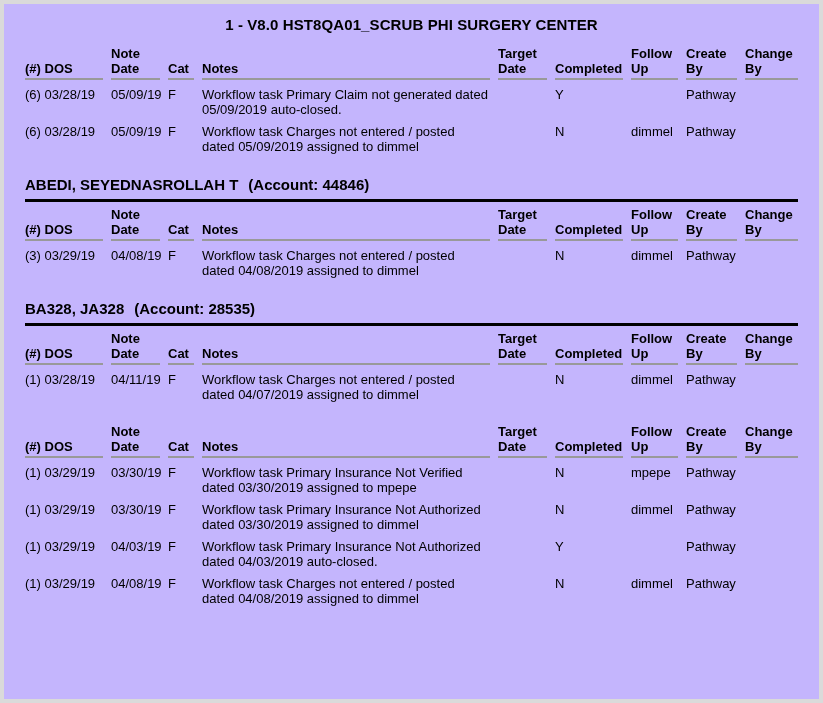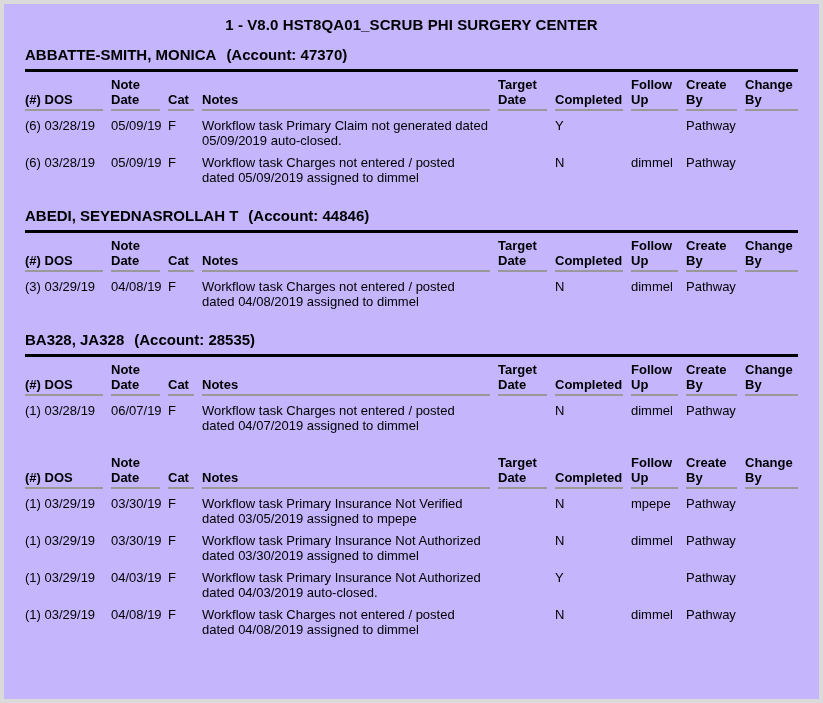--- a/index.html
+++ b/index.html
@@ -61,23 +61,20 @@
   .notes-table th:nth-child(9){ width:61px; }
 </style>
 </head>
 <body>
 
 <div class="frame">
   <div class="content">
     <div class="report-title">1 - V8.0 HST8QA01_SCRUB PHI SURGERY CENTER</div>
     <div id="sections">
   <section class="patient-section">
-    <div class="patient-heading">
-      <span class="patient-name">ABBATTE-SMITH, MONICA</span><span class="patient-account">(Account: 47370)</span>
-    </div>
     <table class="notes-table">
       <thead>
               <tr>
                 <th>
                   <div class="hd">(#) DOS</div>
                 </th>
                 <th>
                   <div class="hd">Note
 Date</div>
                 </th>
@@ -229,21 +226,21 @@
                 </th>
                 <th>
                   <div class="hd">Change
 By</div>
                 </th>
               </tr>
             </thead>
       <tbody>
               <tr>
                 <td class="col-dos">(1) 03/28/19</td>
-                <td class="col-note_date">06/07/19</td>
+                <td class="col-note_date">04/11/19</td>
                 <td class="col-cat">F</td>
                 <td class="col-notes">Workflow task Charges not entered / posted dated 04/07/2019 assigned to dimmel</td>
                 <td class="col-target_date"></td>
                 <td class="col-completed">N</td>
                 <td class="col-follow_up">dimmel</td>
                 <td class="col-create_by">Pathway</td>
                 <td class="col-change_by"></td>
               </tr>
             </tbody>
     </table>
@@ -285,21 +282,21 @@
                   <div class="hd">Change
 By</div>
                 </th>
               </tr>
             </thead>
       <tbody>
               <tr>
                 <td class="col-dos">(1) 03/29/19</td>
                 <td class="col-note_date">03/30/19</td>
                 <td class="col-cat">F</td>
-                <td class="col-notes">Workflow task Primary Insurance Not Verified dated 03/05/2019 assigned to mpepe</td>
+                <td class="col-notes">Workflow task Primary Insurance Not Verified dated 03/30/2019 assigned to mpepe</td>
                 <td class="col-target_date"></td>
                 <td class="col-completed">N</td>
                 <td class="col-follow_up">mpepe</td>
                 <td class="col-create_by">Pathway</td>
                 <td class="col-change_by"></td>
               </tr>
               <tr>
                 <td class="col-dos">(1) 03/29/19</td>
                 <td class="col-note_date">03/30/19</td>
                 <td class="col-cat">F</td>

